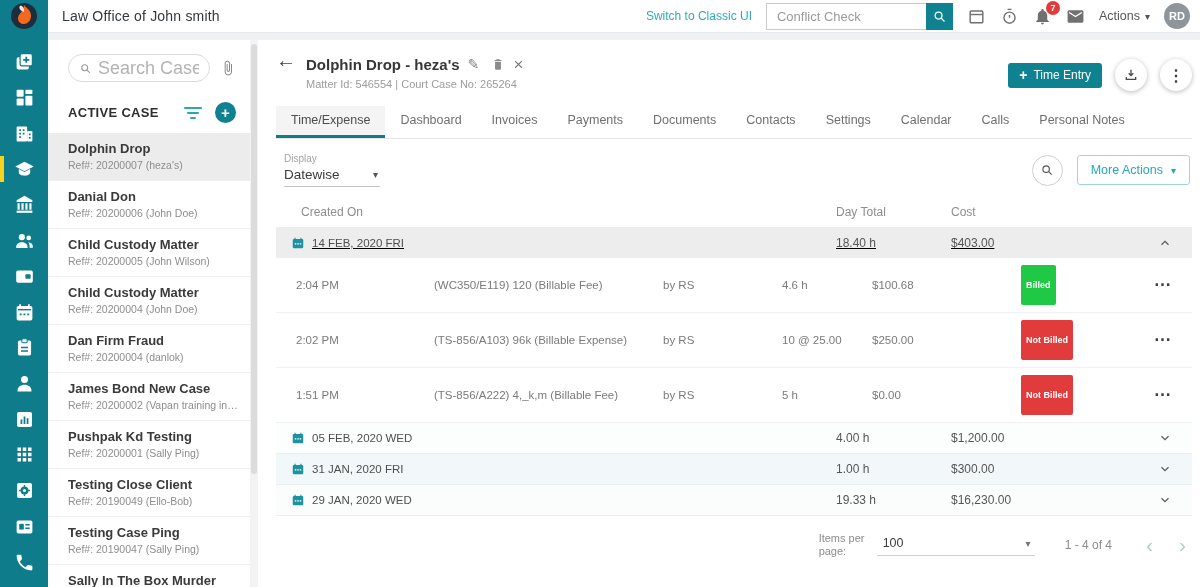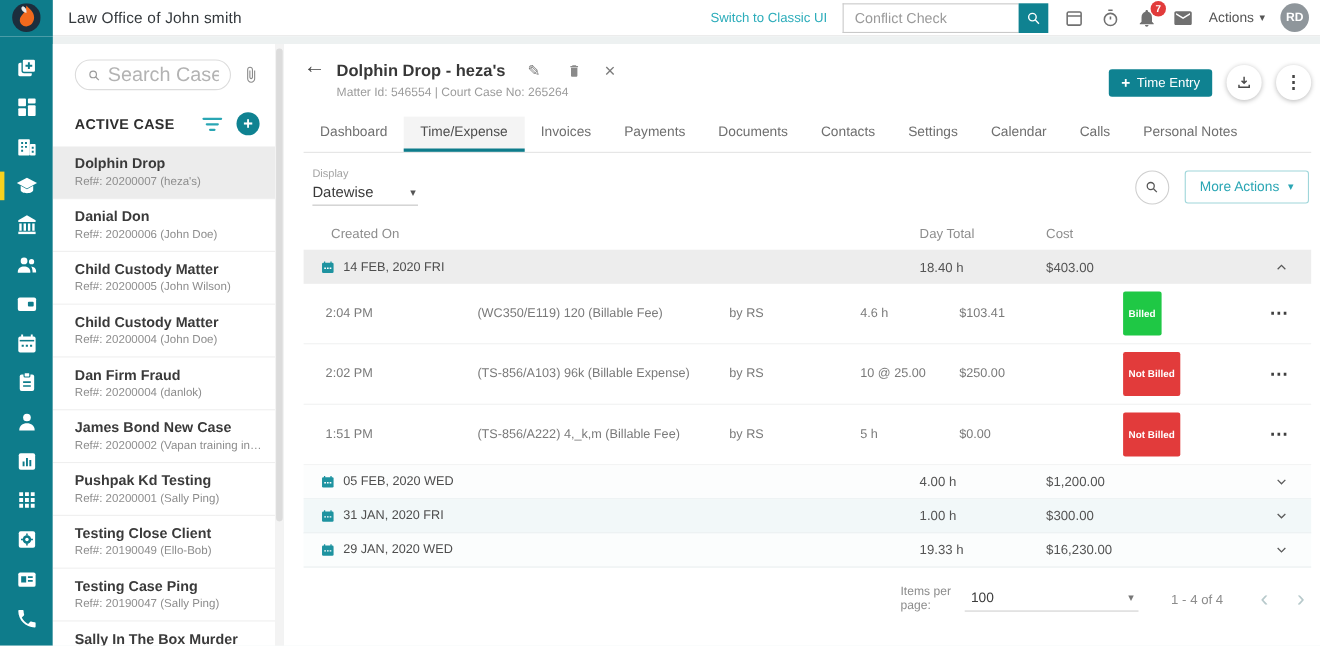--- a/index.html
+++ b/index.html
@@ -56,21 +56,21 @@
   .case-ref { font-size:10.5px; color:#8d8d8d; white-space:nowrap; overflow:hidden; text-overflow:ellipsis; }
 
   
   .scroll-strip { width:8px; flex:0 0 8px; background:#f3f3f3; margin-top:7px; position:relative; }
   .scroll-thumb { position:absolute; top:4px; left:1px; width:6px; height:430px; background:#dcdcdc; border-radius:3px; }
 
   
   .main { flex:1; background:#fff; margin-top:7px; padding:10px 8px 0 18px; display:flex; flex-direction:column; min-width:0; }
   .case-header { display:flex; align-items:flex-start; height:54px; }
   .back-arrow { font-size:20px; color:#444; margin:0 10px 0 0; cursor:pointer; line-height:20px; }
-  .title-row { display:flex; align-items:center; gap:20px; margin-top:6px; }
+  .title-row { display:flex; align-items:center; gap:8px; margin-top:6px; }
   .case-title { font-size:15px; font-weight:600; color:#373737; }
   .mini-ic { width:15px; height:15px; color:#7c7c7c; cursor:pointer; display:inline-flex; font-size:14px; line-height:15px; }
   .mini-ic svg { width:14px; height:14px; }
   .close-x { font-size:17px; color:#7c7c7c; cursor:pointer; line-height:15px; }
   .case-sub { font-size:11px; color:#9c9c9c; margin-top:5px; }
   .header-actions { margin-left:auto; display:flex; align-items:center; gap:13px; padding-top:9px; }
   .time-entry-btn { background:#0f8291; color:#fff; border:none; border-radius:3px; height:25px; font-size:12px; padding:0 11px; display:flex; align-items:center; gap:6px; cursor:pointer; }
   .time-entry-btn .plus-g { font-size:14px; font-weight:bold; }
   .circ-btn { width:32px; height:32px; border-radius:50%; background:#fff; border:none; box-shadow:0 1px 5px rgba(0,0,0,.28); display:flex; align-items:center; justify-content:center; cursor:pointer; }
   .circ-btn svg { width:16px; height:16px; }
@@ -91,21 +91,21 @@
   .search-circ { width:31px; height:31px; border-radius:50%; background:#fff; border:1px solid #cfcfcf; display:flex; align-items:center; justify-content:center; cursor:pointer; }
   .search-circ svg { width:14px; height:14px; }
   .more-actions-btn { height:30px; background:#fff; border:1px solid #9fd6da; border-radius:3px; color:#2aa6b4; font-size:12.5px; padding:12px 13px; display:flex; align-items:center; gap:8px; cursor:pointer; }
   .more-actions-btn .caret { color:#2aa6b4; }
 
   
   .thead { display:flex; align-items:center; height:30px; padding-left:25px; }
   .thead .c1 { flex:0 0 535px; } .thead .c2 { flex:0 0 115px; } .thead .c3 { flex:1; }
   .th { font-size:12px; color:#8d8d8d; }
   .group-row { display:flex; align-items:center; height:31px; padding:0 20px 0 15px; cursor:pointer; }
-  .group-row.expanded { background:#ededed; }
+  .group-row.expanded { background:#ededed;text-decoration:underline; }
   .g-date { flex:0 0 545px; display:flex; align-items:center; gap:7px; font-size:11.5px; color:#4e4e4e; font-weight:500; }
   .g-date svg { width:14px; height:14px; flex:0 0 14px; }
   .g-total { flex:0 0 115px; font-size:12px; color:#555; }
   .g-cost { flex:1; font-size:12px; color:#555; }
   .chev { flex:0 0 22px; display:flex; justify-content:flex-end; cursor:pointer; }
   .chev svg { width:14px; height:14px; }
   .chev.up svg { transform:rotate(180deg); }
   .entry-row { display:flex; align-items:center; height:55px; padding:0 20px; border-bottom:1px solid #f0f2f2; font-size:11.5px; color:#7a7a7a; }
   .e-time { flex:0 0 138px; }
   .e-desc { flex:0 0 229px; }
@@ -419,22 +419,22 @@
                 <path d="M5 15v3.5h14V15" fill="none" stroke="#4a4a4a" stroke-width="2"></path>
               </svg>
           </button>
           <button class="circ-btn">
             <span class="kebab">⋮</span>
           </button>
         </div>
       </div>
 
       <div class="tabs" id="tabs">
+          <div class="tab active">Time/Expense</div>
           <div class="tab">Dashboard</div>
-          <div class="tab active">Time/Expense</div>
           <div class="tab">Invoices</div>
           <div class="tab">Payments</div>
           <div class="tab">Documents</div>
           <div class="tab">Contacts</div>
           <div class="tab">Settings</div>
           <div class="tab">Calendar</div>
           <div class="tab">Calls</div>
           <div class="tab">Personal Notes</div>
         </div>
 
@@ -484,21 +484,21 @@
                 <svg viewBox="0 0 24 24">
                   <path d="M6 9l6 6 6-6" fill="none" stroke="#5a5a5a" stroke-width="2"></path>
                 </svg>
               </span>
             </div>
             <div class="entry-row">
               <span class="e-time">2:04 PM</span>
               <span class="e-desc">(WC350/E119) 120 (Billable Fee)</span>
               <span class="e-by">by RS</span>
               <span class="e-qty">4.6 h</span>
-              <span class="e-cost">$103.41</span>
+              <span class="e-cost">$100.68</span>
               <span class="e-badge"><span class="status-badge billed">Billed</span></span>
               <span class="e-menu">⋯</span>
             </div>
             <div class="entry-row">
               <span class="e-time">2:02 PM</span>
               <span class="e-desc">(TS-856/A103) 96k (Billable Expense)</span>
               <span class="e-by">by RS</span>
               <span class="e-qty">10 @ 25.00</span>
               <span class="e-cost">$250.00</span>
               <span class="e-badge"><span class="status-badge notbilled">Not Billed</span></span>

